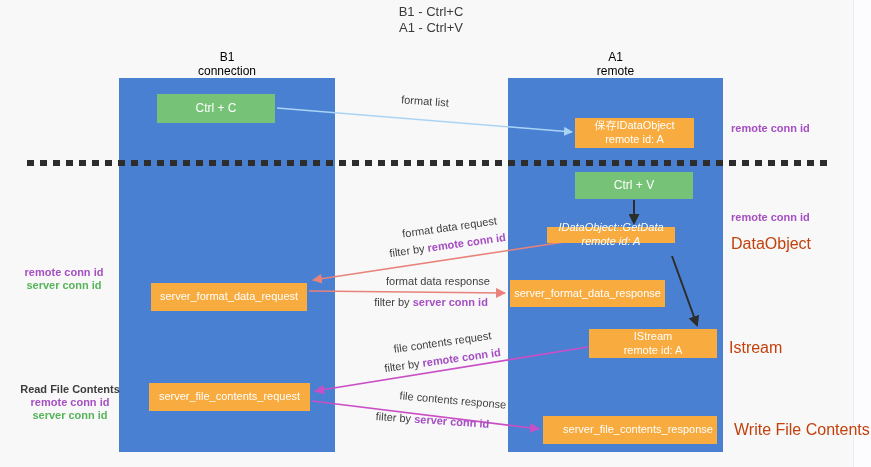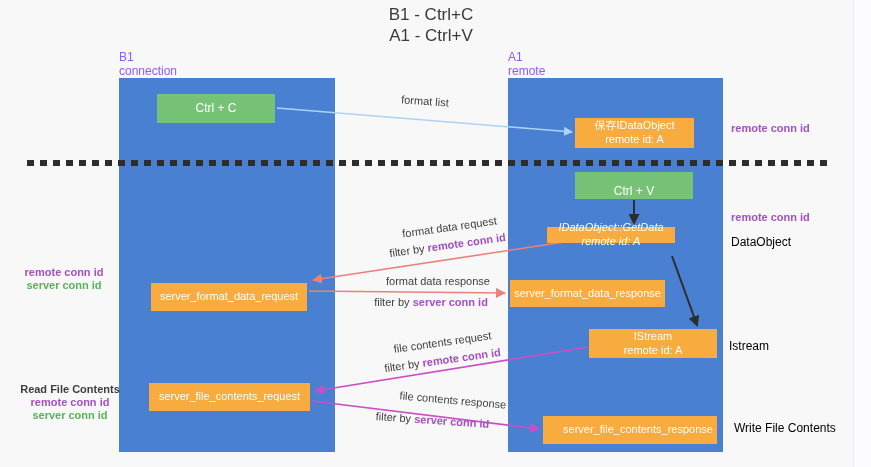--- a/index.html
+++ b/index.html
@@ -5,43 +5,43 @@
   html,body{margin:0;padding:0;background:#f8f8f8;}
   .canvas{
     position:relative;width:871px;height:467px;overflow:hidden;
     background:#f8f8f8;
     font-family:"Liberation Sans","DejaVu Sans",sans-serif;
     color:#3d3d3d;
   }
   .abs{position:absolute;}
   .col{background:#4a80d2;z-index:1;}
   .edge-strip{background:#fcfcfe;border-left:1px solid #ececf2;z-index:0;}
-  .title{font-size:17px;color:#3a3a3a;text-align:center;line-height:1.25;z-index:4;}
-  .col-header{font-size:12px;color:#8b5cf6;text-align:left;line-height:1.15;z-index:4;}
+  .title{font-size:13px;color:#3a3a3a;text-align:center;line-height:1.25;z-index:4;}
+  .col-header{font-size:12px;color:#000000;text-align:center;line-height:1.15;z-index:4;}
   .dashes{
     height:6px;z-index:2;
     background:repeating-linear-gradient(90deg,#2d2d2d 0 7px,transparent 7px 13px);
   }
   svg.arrows{position:absolute;left:0;top:0;z-index:2;pointer-events:none;}
   .node{
     display:flex;flex-direction:column;align-items:center;justify-content:center;
     color:#fff;font-size:11px;line-height:1.25;text-align:center;z-index:3;
   }
   .node.green{background:#76c276;font-size:12px;}
   .node.orange{background:#f8ab3f;}
   .flow-label{font-size:11px;color:#3f3f3f;text-align:center;z-index:4;white-space:nowrap;}
   .rot-up{transform:rotate(-8deg);}
   .rot-dn4{transform:rotate(4deg);}
   .rot-dn5{transform:rotate(5deg);}
   .purple{color:#a64fc3;font-weight:bold;}
   .greentx{color:#56b45a;font-weight:bold;}
   .side-label{font-size:11px;z-index:4;white-space:nowrap;}
   .side-block{text-align:center;line-height:13px;}
   .plain{color:#3d3d3d;font-weight:bold;}
-  .right-label{font-size:12px;color:#000000;}
+  .right-label{font-size:16px;color:#c2410c;}
 </style>
 </head>
 <body>
 
 <div class="canvas">
 
   <div class="abs edge-strip" style="left:853px;top:0;width:18px;height:467px;"></div>
 
   <div class="abs title" style="left:331px;top:4px;width:200px;">
     <div>B1 - Ctrl+C</div>
@@ -88,21 +88,21 @@
 
   <div class="abs node green" style="left:157px;top:94px;width:118px;height:29px;">
     <span>Ctrl + C</span>
   </div>
 
   <div class="abs node orange" style="left:575px;top:118px;width:119px;height:30px;">
     <span>保存IDataObject</span>
     <span>remote id: A</span>
   </div>
 
-  <div class="abs node green" style="left:575px;top:172px;width:118px;height:27px;justify-content:flex-end;">
+  <div class="abs node green" style="left:575px;top:172px;width:118px;height:27px;">
     <span>Ctrl + V</span>
   </div>
 
   <div class="abs node orange" style="left:547px;top:227px;width:128px;height:16px;font-style:italic;">
     <span>IDataObject::GetData</span>
     <span>remote id: A</span>
   </div>
 
   <div class="abs node orange" style="left:151px;top:267px;width:156px;height:28px;margin-top:16px;">
     <span>server_format_data_request</span>

